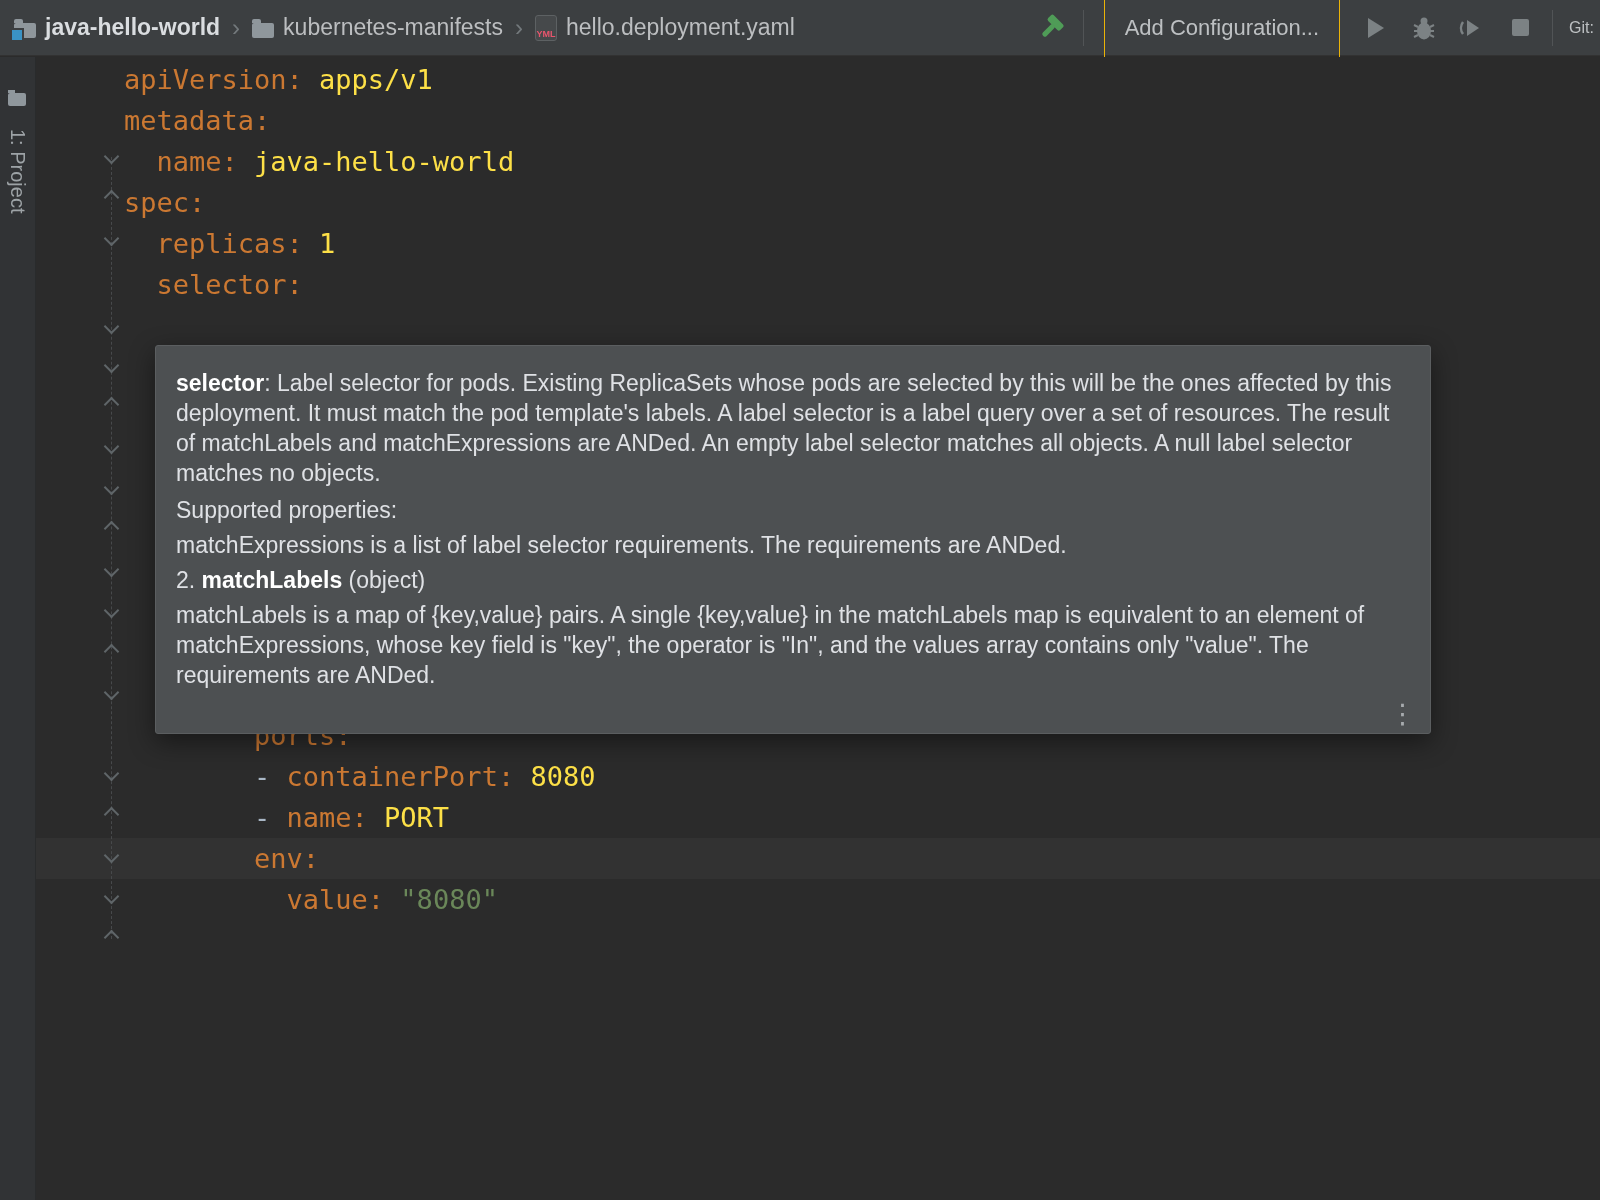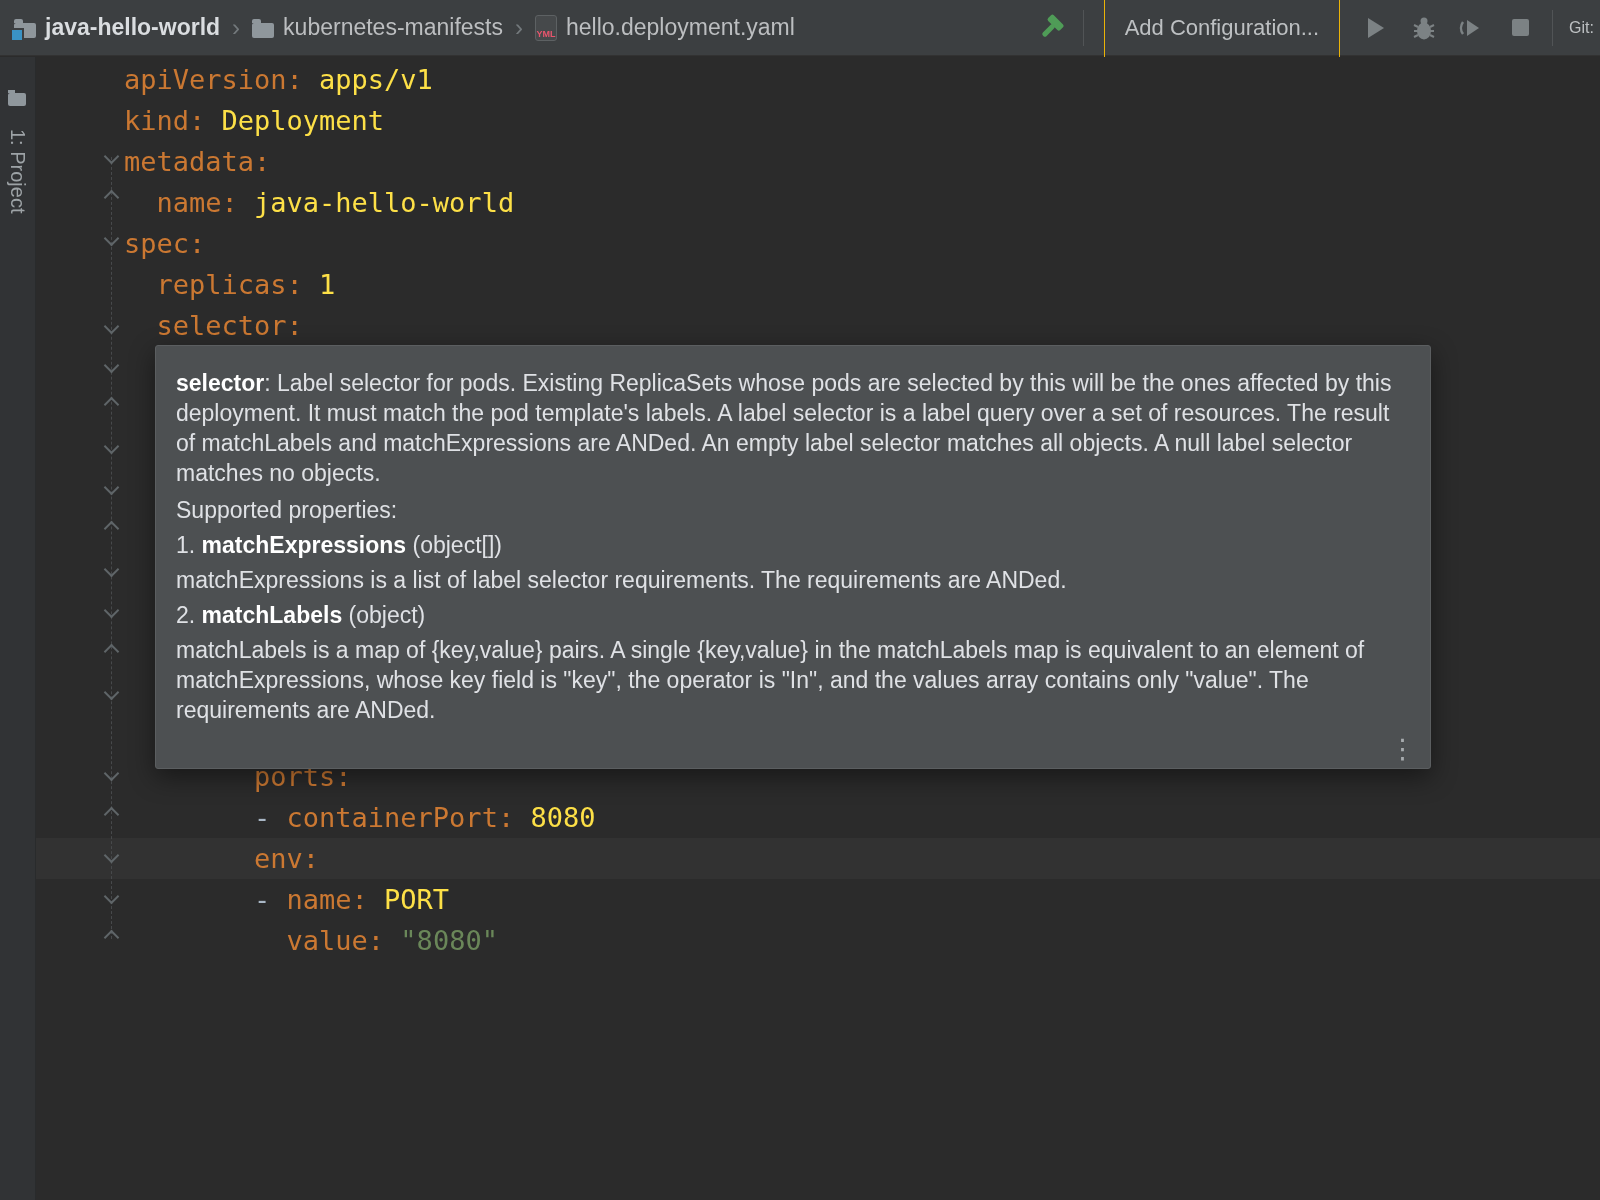--- a/index.html
+++ b/index.html
@@ -161,42 +161,41 @@
 <div class="stripe">
   <span class="stripe-icon"></span>
   <span class="stripe-label">1: Project</span>
 </div>
 
 <div class="editor">
   <div class="gutter-guide"></div>
 
   <div class="code">
     <div class="line"><span class="ind"></span><span class="key">apiVersion:</span><span class="val"> apps/v1</span></div>
-    <div class="line"><span class="ind"></span><span class="key">kind:</span><span class="val"> Deployment</span></div>
     <div class="line"><span class="key">metadata:</span></div>
     <div class="line"><span class="ind">  </span><span class="key">name:</span><span class="val"> java-hello-world</span></div>
     <div class="line"><span class="key">spec:</span></div>
     <div class="line"><span class="ind">  </span><span class="key">replicas:</span><span class="val"> 1</span></div>
     <div class="line"><span class="ind">  </span><span class="key">selector:</span></div>
 
     <div class="line"></div>
     <div class="line"></div>
     <div class="line"></div>
     <div class="line"></div>
     <div class="line"></div>
     <div class="line"></div>
     <div class="line"></div>
     <div class="line"></div>
     <div class="line"></div>
 
     <div class="line"><span class="ind">        </span><span class="key">image:</span><span class="val"> java-hello-world</span></div>
     <div class="line"><span class="ind">        </span><span class="key">ports:</span></div>
     <div class="line"><span class="ind">        </span><span class="dash">- </span><span class="key">containerPort:</span><span class="val"> 8080</span></div>
+    <div class="line"><span class="ind">        </span><span class="dash">- </span><span class="key">name:</span><span class="val"> PORT</span></div>
     <div class="line cur"><span class="ind">        </span><span class="key">env:</span></div>
-    <div class="line"><span class="ind">        </span><span class="dash">- </span><span class="key">name:</span><span class="val"> PORT</span></div>
     <div class="line"><span class="ind">          </span><span class="key">value:</span><span class="str"> "8080"</span></div>
   </div>
 
   <div class="fold f-d" style="top:94px"></div>
   <div class="fold f-u" style="top:135px"></div>
   <div class="fold f-d" style="top:176px"></div>
   <div class="fold f-d" style="top:264px"></div>
   <div class="fold f-d" style="top:303px"></div>
   <div class="fold f-u" style="top:342px"></div>
   <div class="fold f-d" style="top:384px"></div>
@@ -208,19 +207,18 @@
   <div class="fold f-d" style="top:630px"></div>
   <div class="fold f-d" style="top:711px"></div>
   <div class="fold f-u" style="top:752px"></div>
   <div class="fold f-d" style="top:793px"></div>
   <div class="fold f-d" style="top:834px"></div>
   <div class="fold f-u" style="top:875px"></div>
 
   <div class="doc">
     <p><b>selector</b><span>: Label selector for pods. Existing ReplicaSets whose pods are selected by this will be the ones affected by this deployment. It must match the pod template's labels. A label selector is a label query over a set of resources. The result of matchLabels and matchExpressions are ANDed. An empty label selector matches all objects. A null label selector matches no objects.</span></p>
     <p class="tight">Supported properties:</p>
-    <p class="tight"><span>1. </span><b>matchExpressions</b><span> (object[])</span></p>
     <p class="tight">matchExpressions is a list of label selector requirements. The requirements are ANDed.</p>
     <p class="tight"><span>2. </span><b>matchLabels</b><span> (object)</span></p>
     <p class="tight">matchLabels is a map of {key,value} pairs. A single {key,value} in the matchLabels map is equivalent to an element of matchExpressions, whose key field is "key", the operator is "In", and the values array contains only "value". The requirements are ANDed.</p>
     <span class="doc-kebab">⋮</span>
   </div>
 </div>
 
 </body></html>

